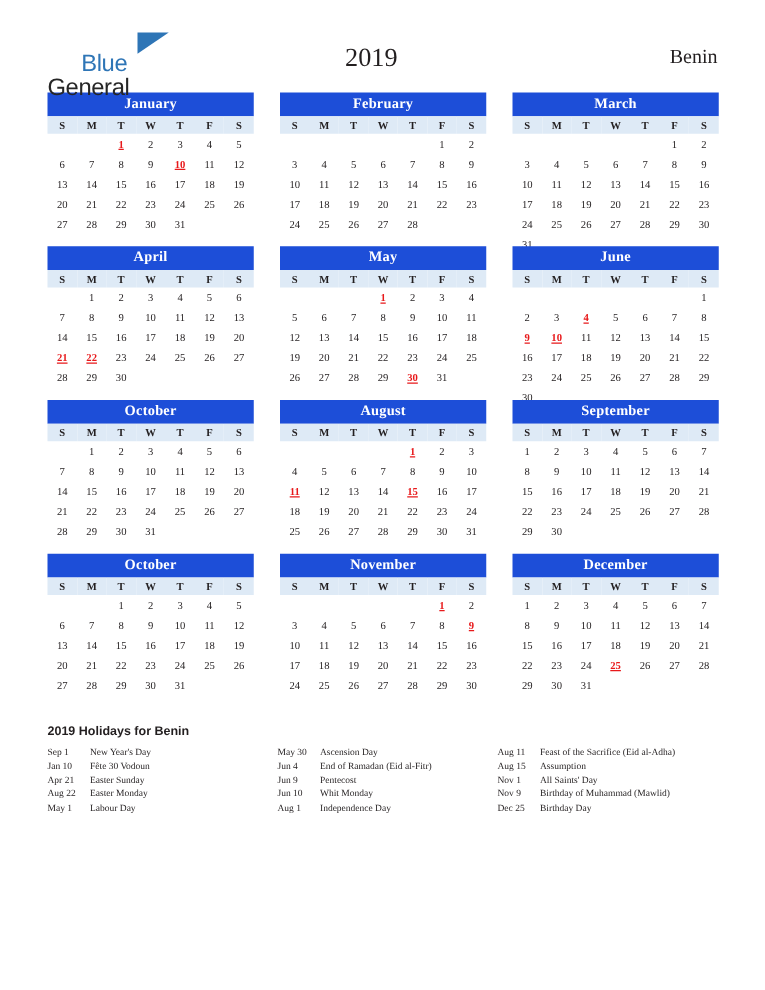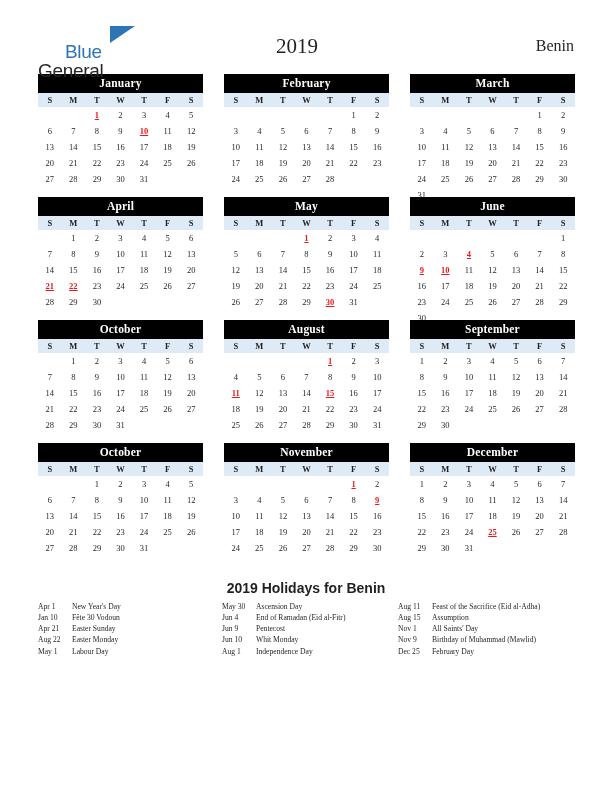--- a/index.html
+++ b/index.html
@@ -94,21 +94,21 @@
   .month-slot {
     height: 123px;
   }
   .month {
     width: 165px;
     border-collapse: collapse;
     table-layout: fixed;
     font-family: "Liberation Serif", serif;
   }
   .month .m-name {
-    background: #000000;
+    background: #1d4ed8;
     color: #ffffff;
     font-family: "Liberation Serif", serif;
     font-weight: bold;
     font-size: 11.5px;
     text-align: center;
     padding: 3px 0 4px 0;
     letter-spacing: 0.2px;
   }
   .month thead.dow th {
     background: #deeaf6;
@@ -135,24 +135,23 @@
   }
   .month td.empty { color: transparent; }
 
   
   .holidays {
     margin-top: 14px;
   }
   .hol-title {
     font-family: "Liberation Sans", sans-serif;
     font-weight: bold;
-    font-size: 14px;
+    font-size: 10px;
     color: #231f20;
     margin-bottom: 5px;
-    text-align: center;
   }
   .hol-cols {
     display: grid;
     grid-template-columns: 184px 176px 176px;
     column-gap: 0;
   }
   .hol-row {
     display: flex;
     font-size: 7.6px;
     line-height: 1.47;
@@ -1005,21 +1004,21 @@
           </tbody>
         </table>
       </div>
     </div>
 
   <div class="holidays">
     <div class="hol-title">2019 Holidays for Benin</div>
     <div class="hol-cols" id="hol-cols">
         <div>
           <div class="hol-row">
-            <span class="hol-date">Apr 1</span>
+            <span class="hol-date">Sep 1</span>
             <span class="hol-name">New Year's Day</span>
           </div>
           <div class="hol-row">
             <span class="hol-date">Jan 10</span>
             <span class="hol-name">Fête 30 Vodoun</span>
           </div>
           <div class="hol-row">
             <span class="hol-date">Apr 21</span>
             <span class="hol-name">Easter Sunday</span>
           </div>
@@ -1066,19 +1065,19 @@
           <div class="hol-row">
             <span class="hol-date">Nov 1</span>
             <span class="hol-name">All Saints' Day</span>
           </div>
           <div class="hol-row">
             <span class="hol-date">Nov 9</span>
             <span class="hol-name">Birthday of Muhammad (Mawlid)</span>
           </div>
           <div class="hol-row">
             <span class="hol-date">Dec 25</span>
-            <span class="hol-name">February Day</span>
+            <span class="hol-name">Birthday Day</span>
           </div>
         </div>
       </div>
   </div>
 
 </div>
 
 </body></html>

